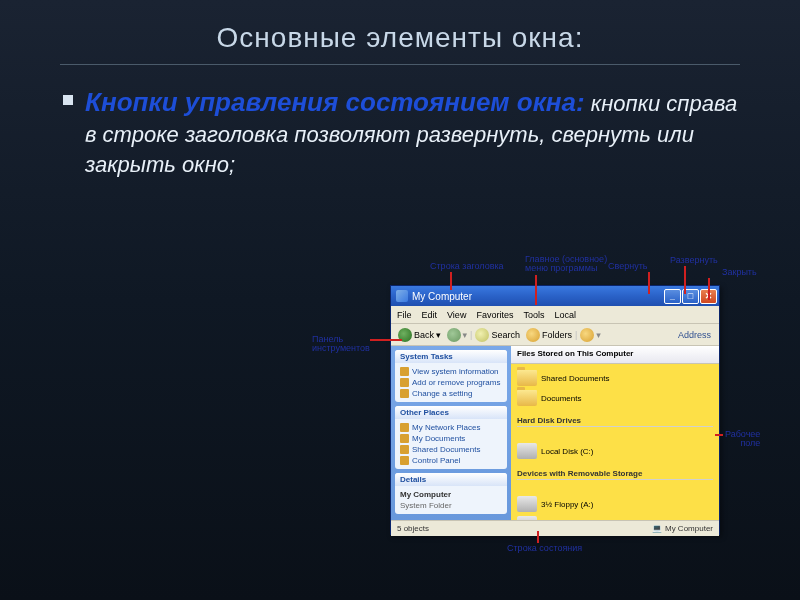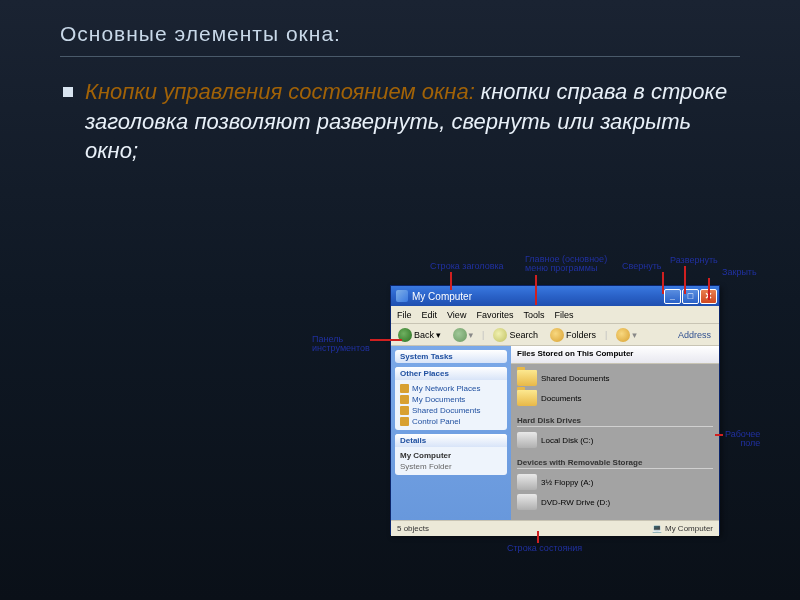--- a/index.html
+++ b/index.html
@@ -5,46 +5,47 @@
   * { margin: 0; padding: 0; box-sizing: border-box; }
   body {
     width: 800px;
     height: 600px;
     background: linear-gradient(180deg, #1a2332 0%, #0f1824 50%, #0a1018 100%);
     font-family: "Segoe UI", Arial, sans-serif;
     overflow: hidden;
     position: relative;
   }
   .slide-title {
+    text-align: center;
     color: #c8d8e8;
-    font-size: 21px;
+    font-size: 28px;
     font-weight: 300;
     padding-top: 22px;
     padding-bottom: 10px;
     border-bottom: 1px solid #4a5a6a;
     margin: 0 60px 20px 60px;
     letter-spacing: 1px;
   }
   .body-text {
     margin: 0 55px 0 85px;
     position: relative;
   }
   .bullet {
     position: absolute;
     left: -22px;
     top: 10px;
     width: 10px;
     height: 10px;
     background: #d8e4f0;
   }
   .bold-lead {
-    font-weight: normal;
+    font-weight: bold;
     font-style: italic;
-    color: #a16207;
-    font-size: 22px;
+    color: #1d4ed8;
+    font-size: 26px;
     line-height: 1.35;
   }
   .rest {
     font-style: italic;
     color: #e8f0f8;
     font-size: 22px;
     line-height: 1.35;
   }
   .diagram-wrap {
     position: absolute;
@@ -114,21 +115,20 @@
     padding: 0 6px;
     color: #000;
     font-size: 9px;
     border-bottom: 1px solid #c8c4b4;
   }
   .toolbar {
     height: 22px;
     background: #ece9d8;
     display: flex;
     align-items: center;
-    gap: 6px;
     padding: 0 4px;
     font-size: 9px;
     border-bottom: 1px solid #c8c4b4;
   }
   .tbtn {
     display: flex; align-items: center; gap: 2px;
     padding: 1px 3px;
     color: #888;
   }
   .tbtn.active { color: #000; }
@@ -175,42 +175,42 @@
     gap: 3px;
   }
   .sico {
     width: 9px; height: 9px;
     background: #d8a030;
     border-radius: 1px;
     flex-shrink: 0;
   }
   .main {
     flex: 1;
-    background: #a3a3a3;
+    background: #fde047;
     overflow: auto;
   }
   .addrbar {
     height: 18px;
     background: linear-gradient(180deg,#fff,#e8e8f0);
     border-bottom: 1px solid #c8c4b4;
     color: #000;
     font-size: 8px;
     font-weight: bold;
     padding: 3px 6px;
   }
   .section {
     padding: 4px 6px;
   }
   .sec-label {
     font-size: 8px;
     font-weight: bold;
     color: #333;
     border-bottom: 1px solid #d0d0d0;
     padding-bottom: 1px;
-    margin-bottom: 3px;
+    margin-bottom: 14px;
   }
   .row {
     display: flex;
     gap: 18px;
     padding: 2px 0;
   }
   .item {
     display: flex;
     align-items: center;
     gap: 4px;
@@ -263,21 +263,21 @@
 
   <div class="anno" style="left:130px; top:6px;">
     <span>Строка заголовка</span>
     <div class="arrow" style="left:20px; top:11px; width:2px; height:18px;"></div>
   </div>
   <div class="anno" style="left:225px; top:0px; line-height:1.05;">
     <span style="white-space:pre;">Главное (основное)
 меню программы</span>
     <div class="arrow" style="left:10px; top:20px; width:2px; height:30px;"></div>
   </div>
-  <div class="anno" style="left:322px; top:6px;">
+  <div class="anno" style="left:308px; top:6px;">
     <span>Свернуть</span>
     <div class="arrow" style="left:40px; top:11px; width:2px; height:22px;"></div>
   </div>
   <div class="anno" style="left:370px; top:0px;">
     <span>Развернуть</span>
     <div class="arrow" style="left:14px; top:11px; width:2px; height:28px;"></div>
   </div>
   <div class="anno" style="left:422px; top:12px;">
     <span>Закрыть</span>
     <div class="arrow" style="left:-14px; top:11px; width:2px; height:22px;"></div>
@@ -306,21 +306,21 @@
         <div class="winbtn btn-max">□</div>
         <div class="winbtn btn-close">✕</div>
       </div>
     </div>
     <div class="menubar">
       <span>File</span>
       <span>Edit</span>
       <span>View</span>
       <span>Favorites</span>
       <span>Tools</span>
-      <span>Files</span>
+      <span>Local</span>
     </div>
     <div class="toolbar">
       <div class="tbtn active">
         <div class="tico ico-back"></div>
         <span>Back</span> ▾
       </div>
       <div class="tbtn">
         <div class="tico ico-fwd"></div>▾
       </div>
       <span style="color:#c0c0c0;">|</span>
@@ -336,20 +336,34 @@
       <div class="tbtn">
         <div class="tico ico-folders"></div>▾
       </div>
       <div class="toolbar-spacer"></div>
       <span class="addr-label">Address</span>
     </div>
     <div class="content">
       <div class="sidebar">
         <div class="side-panel">
           <div class="side-head">System Tasks</div>
+          <div class="side-body">
+            <div>
+                <span class="sico"></span>
+                <span>View system information</span>
+              </div>
+            <div>
+                <span class="sico"></span>
+                <span>Add or remove programs</span>
+              </div>
+            <div>
+                <span class="sico"></span>
+                <span>Change a setting</span>
+              </div>
+          </div>
         </div>
         <div class="side-panel">
           <div class="side-head">Other Places</div>
           <div class="side-body">
             <div>
                 <span class="sico"></span>
                 <span>My Network Places</span>
               </div>
             <div>
                 <span class="sico"></span>

